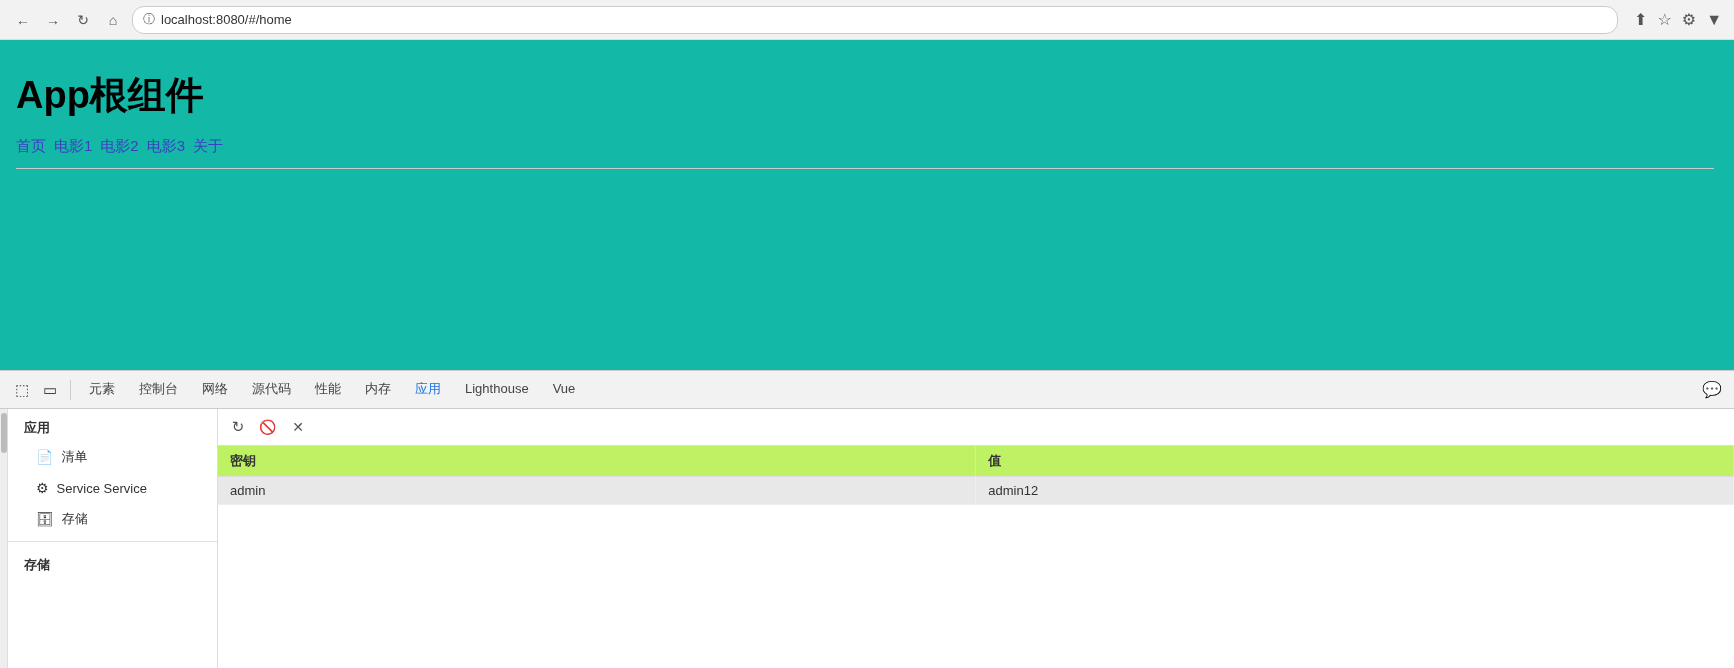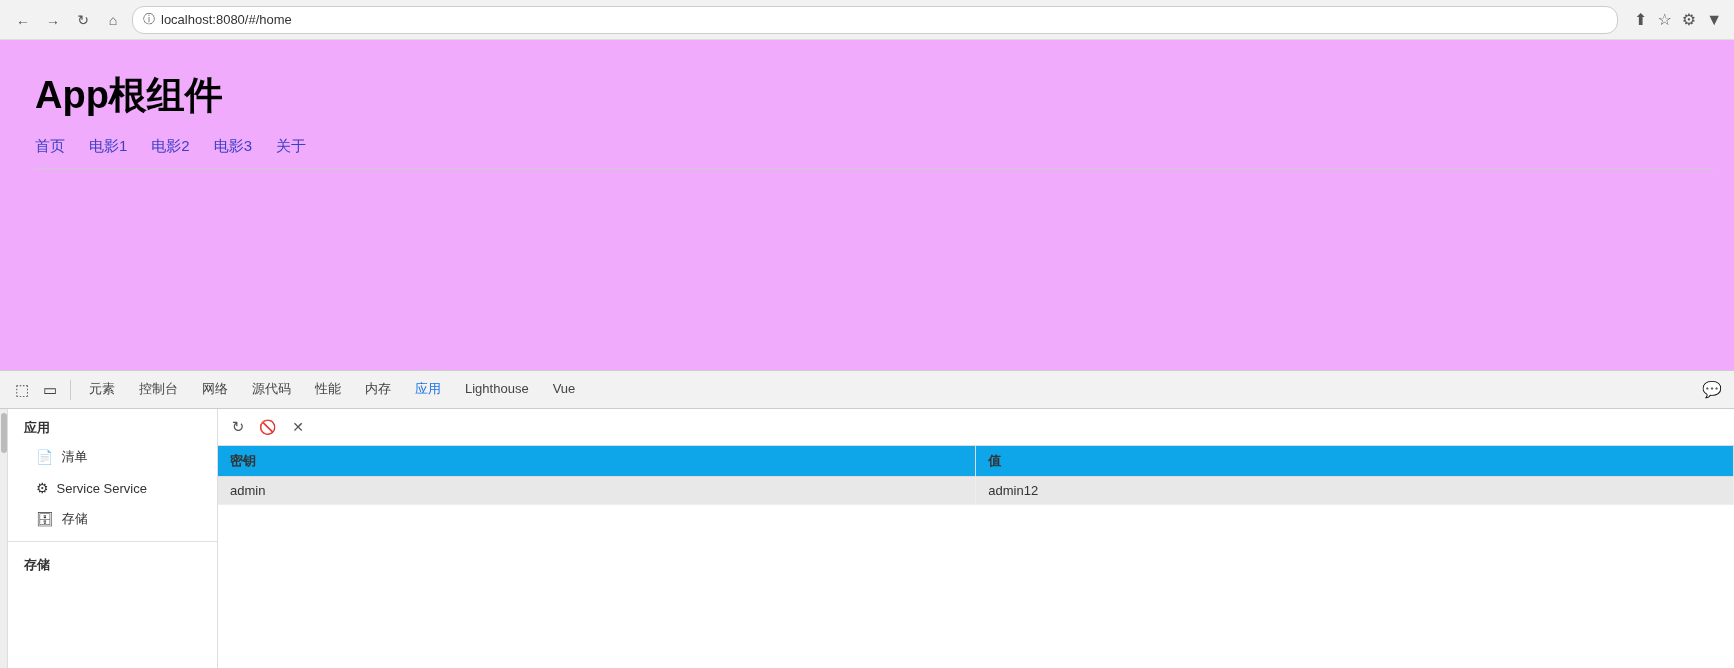--- a/index.html
+++ b/index.html
@@ -34,33 +34,33 @@
       color: #333;
     }
     .browser-address-bar .lock-icon { color: #666; font-size: 12px; }
     .browser-toolbar-right {
       display: flex; align-items: center; gap: 10px; margin-left: 8px;
     }
     .browser-toolbar-right span { color: #555; font-size: 16px; cursor: pointer; }
 
     
     .page-content {
-      background: #f0abfc;
-      padding: 30px 20px 20px 35px;
+      background: #14b8a6;
+      padding: 30px 20px 20px 16px;
       height: 330px;
     }
     .page-title {
       font-size: 38px;
       font-weight: bold;
       color: #000;
       margin-bottom: 16px;
     }
     .nav-links {
       display: flex;
-      gap: 24px;
+      gap: 8px;
       font-size: 15px;
       margin-bottom: 12px;
     }
     .nav-links a {
       color: #3b3fc4;
       text-decoration: none;
     }
     .nav-separator {
       border: none;
       border-top: 1px solid #ccc;
@@ -203,21 +203,21 @@
       cursor: pointer; color: #555; font-size: 14px;
     }
 
     
     .data-table {
       width: 100%;
       border-collapse: collapse;
       font-size: 13px;
     }
     .data-table thead tr {
-      background: #0ea5e9;
+      background: #bef264;
       border-bottom: 1px solid #ddd;
     }
     .data-table thead th {
       text-align: left;
       padding: 6px 12px;
       font-weight: 600;
       color: #333;
       border-right: 1px solid #ddd;
     }
     .data-table tbody tr {

